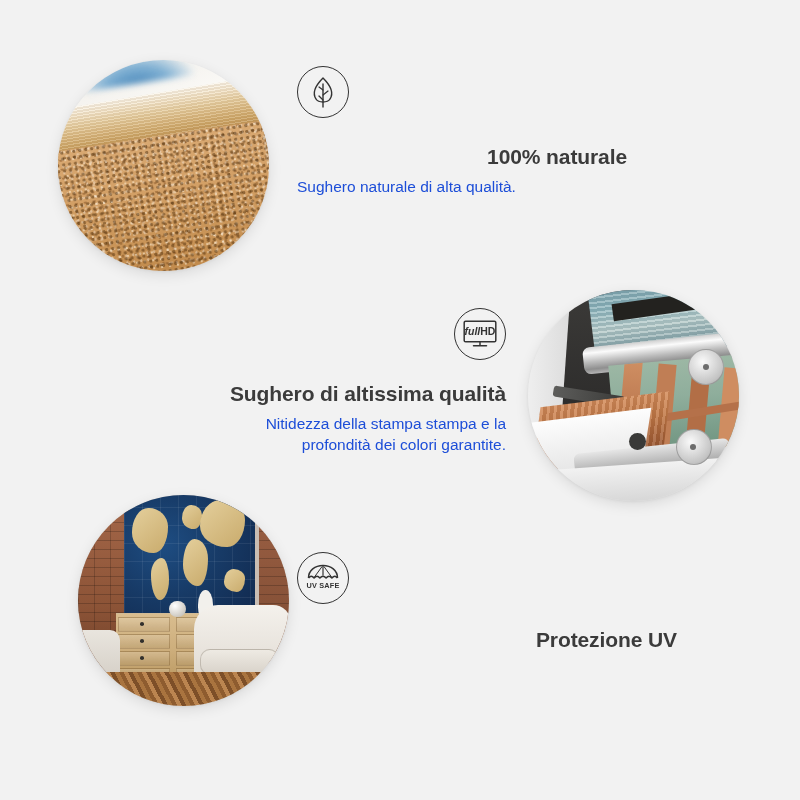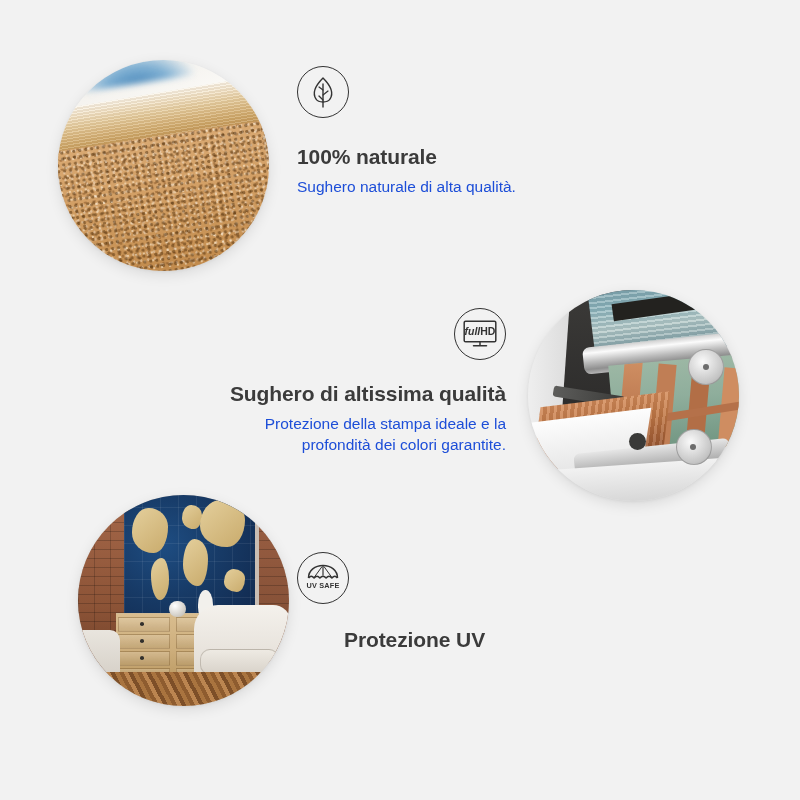--- a/index.html
+++ b/index.html
@@ -281,20 +281,21 @@
     display: flex; align-items: center; justify-content: center;
     background: transparent;
   }
 
   .feat-title {
     font-size: 21px;
     font-weight: bold;
     color: #3b3b3b;
     letter-spacing: -0.1px;
     white-space: nowrap;
+    text-align: right;
   }
   .feat-desc {
     font-size: 15.5px;
     color: #1d4ed8;
     line-height: 1.38;
   }
 
   
   #feature-natural { left: 297px; top: 66px; width: 330px; text-align: left; }
   #feature-natural .icon-badge { margin-bottom: 27px; }
@@ -365,21 +366,21 @@
         <svg width="34" height="28" viewBox="0 0 34 28" aria-hidden="true">
           <rect x="1.2" y="1.2" width="31.6" height="20.6" rx="1.4" fill="none" stroke="#333" stroke-width="1.5"></rect>
           <line x1="17" y1="21.8" x2="17" y2="25.4" stroke="#333" stroke-width="1.5"></line>
           <line x1="10.5" y1="25.8" x2="23.5" y2="25.8" stroke="#333" stroke-width="1.5" stroke-linecap="round"></line>
           <text x="17" y="15.2" text-anchor="middle" font-family="Liberation Sans, sans-serif" font-size="10.5" font-style="italic" font-weight="bold" fill="#333">full<tspan font-style="normal">HD</tspan></text>
         </svg>
       </div>
     </div>
     <div class="feat-title">Sughero di altissima qualità</div>
     <div class="feat-desc">
-      <span>Protezione della stampa ideale e la</span><br>
+      <span>Nitidezza della stampa stampa e la</span><br>
       <span>profondità dei colori garantite.</span>
     </div>
   </div>
 
   <div class="photo" id="photo-room">
     <div class="r-brick"></div>
     <div class="r-brickR"></div>
     <div class="r-map">
       <div class="grid"></div>
       <div class="cont c-na"></div>

